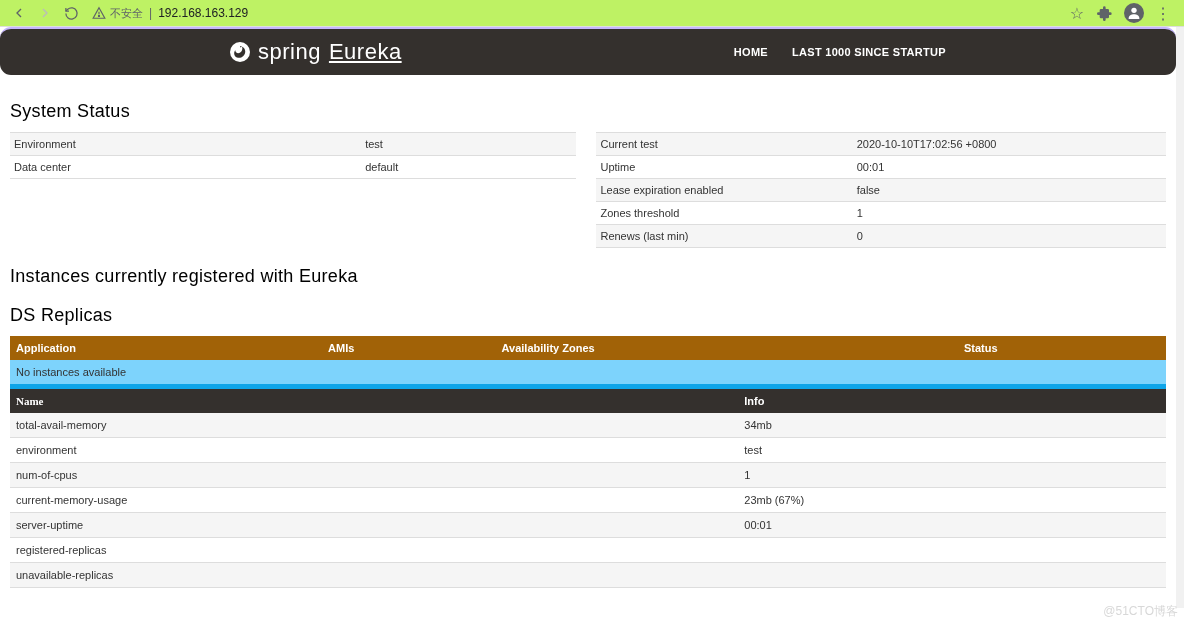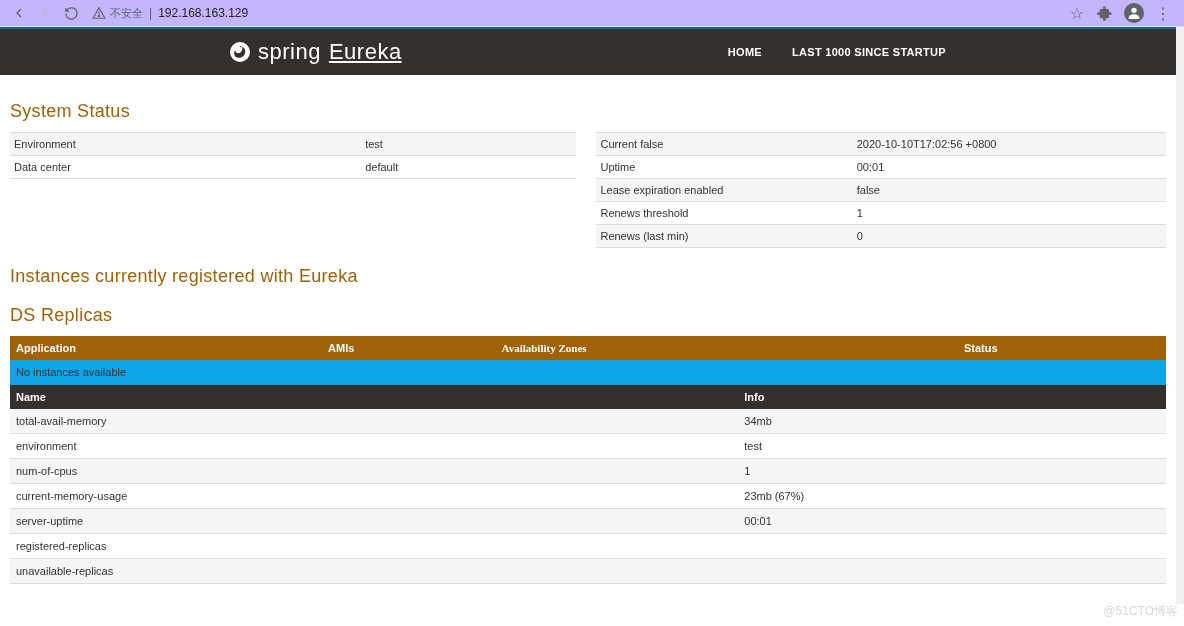--- a/index.html
+++ b/index.html
@@ -1,72 +1,72 @@
 <!DOCTYPE html>
 <html><head>
   <meta charset="utf-8">
   <style>
     * { margin: 0; padding: 0; box-sizing: border-box; }
     body { font-family: Arial, Helvetica, sans-serif; font-size: 12px; background: #fff; color: #333; }
 
     
-    .browser-bar { display: flex; align-items: center; height: 27px; padding: 0 8px; border-bottom: 1px solid #ddd; background: #c4b5fd; gap: 4px; }
+    .browser-bar { display: flex; align-items: center; height: 27px; padding: 0 8px; border-bottom: 1px solid #ddd; background: #bef264; gap: 4px; }
     .nav-btn { width: 22px; height: 22px; display: flex; align-items: center; justify-content: center; color: #5f6368; font-size: 14px; border-radius: 50%; cursor: pointer; }
     .nav-btn.disabled { color: #bbb; }
     .addr-group { display: flex; align-items: center; flex: 1; margin-left: 6px; gap: 6px; font-size: 12px; color: #5f6368; }
     .addr-text { color: #202124; }
     .insecure-badge { display: flex; align-items: center; gap: 4px; color: #5f6368; font-size: 11px; }
     .insecure-badge svg { width: 14px; height: 14px; }
     .right-icons { display: flex; align-items: center; gap: 10px; color: #5f6368; margin-right: 4px; }
     .right-icons .ic { width: 18px; height: 18px; display: flex; align-items: center; justify-content: center; font-size: 16px; }
     .avatar { width: 20px; height: 20px; border-radius: 50%; background: #5f6368; display: flex; align-items: center; justify-content: center; }
     .avatar svg { width: 16px; height: 16px; fill: #fff; }
 
     
     .page-wrap { border-right: 8px solid #f1f1f1; }
-    .navbar { background: #34302d; border-top: 2px solid #0369a1; height: 48px; display: flex; align-items: center; padding: 0 230px 0 230px; justify-content: space-between; }
+    .navbar { background: #34302d; border-top: 2px solid #c4b5fd; height: 48px; display: flex; align-items: center; padding: 0 230px 0 230px; justify-content: space-between; border-radius: 11px; }
     .brand { display: flex; align-items: center; gap: 8px; font-size: 22px; font-weight: 300; letter-spacing: .5px; }
     .brand .spring { color: #fff; }
     .brand .eureka { color: #ffffff; text-decoration: underline; }
     .leaf { width: 20px; height: 20px; border-radius: 50%; background: #fff; display: flex; align-items: center; justify-content: center; position: relative; }
     .leaf svg { width: 14px; height: 14px; }
-    .nav-links { display: flex; gap: 30px; }
+    .nav-links { display: flex; gap: 24px; }
     .nav-links a { color: #fff; font-size: 11px; font-weight: bold; letter-spacing: .3px; text-decoration: none; }
 
     
     .content { padding: 12px 10px 20px 10px; }
-    h2.section { font-size: 18px; font-weight: 400; margin: 18px 0 10px 0; color: #a16207; letter-spacing: .3px; }
+    h2.section { font-size: 18px; font-weight: 400; margin: 18px 0 10px 0; color: #000000; letter-spacing: .3px; }
     h2.section:first-child { margin-top: 14px; }
 
     .two-col { display: flex; gap: 20px; }
     .col-left { flex: 0 0 49%; }
     .col-right { flex: 1; }
 
     table.status { width: 100%; border-collapse: collapse; font-size: 11px; }
     table.status td { padding: 5px 4px; border-top: 1px solid #ddd; border-bottom: 1px solid #ddd; }
     table.status tr:nth-child(odd) { background: #f5f5f5; }
     table.status td.k { width: 62%; }
     .col-right table.status td.k { width: 45%; }
 
     
     table.insts { width: 100%; border-collapse: collapse; font-size: 11px; }
     table.insts thead { background: #a16207; color: #fff; }
     table.insts th { text-align: left; padding: 6px 6px; font-weight: bold; font-size: 11px; }
     table.insts th.app { width: 27%; }
     table.insts th.amis { width: 15%; }
-    table.insts th.az { width: 40%; font-family: Liberation Serif, serif; }
+    table.insts th.az { width: 40%; }
     table.insts th.st { width: 18%; }
     table.insts td { padding: 6px 6px; }
-    table.insts tbody tr { background: #0ea5e9; border-bottom: 1px solid #0ea5e9; margin-top: 46px; }
+    table.insts tbody tr { background: #7dd3fc; border-bottom: 5px solid #0ea5e9; margin-top: 46px; }
 
     
     table.gen { width: 100%; border-collapse: collapse; font-size: 11px; }
     table.gen thead { background: #34302d; color: #fff; }
     table.gen th { text-align: left; padding: 6px 6px; font-weight: bold; font-size: 11px; }
-    table.gen th.name { width: 63%; }
+    table.gen th.name { width: 63%; font-family: Liberation Serif, serif; }
     table.gen th.val { width: 37%; }
     table.gen tbody td { padding: 6px 6px; border-bottom: 1px solid #ddd; }
     table.gen tbody tr:nth-child(odd) { background: #f5f5f5; }
 
     .watermark { position: fixed; right: 6px; bottom: 6px; font-size: 12px; color: #d8d8d8; pointer-events: none; }
   </style>
 </head>
 <body>
 
 <div class="browser-bar">
@@ -149,33 +149,33 @@
                 <td class="k">Data center</td>
                 <td>default</td>
               </tr>
             </tbody>
       </table>
     </div>
     <div class="col-right">
       <table class="status">
         <tbody id="ss-right">
               <tr>
-                <td class="k">Current false</td>
+                <td class="k">Current test</td>
                 <td>2020-10-10T17:02:56 +0800</td>
               </tr>
               <tr>
                 <td class="k">Uptime</td>
                 <td>00:01</td>
               </tr>
               <tr>
                 <td class="k">Lease expiration enabled</td>
                 <td>false</td>
               </tr>
               <tr>
-                <td class="k">Renews threshold</td>
+                <td class="k">Zones threshold</td>
                 <td>1</td>
               </tr>
               <tr>
                 <td class="k">Renews (last min)</td>
                 <td>0</td>
               </tr>
             </tbody>
       </table>
     </div>
   </div>

